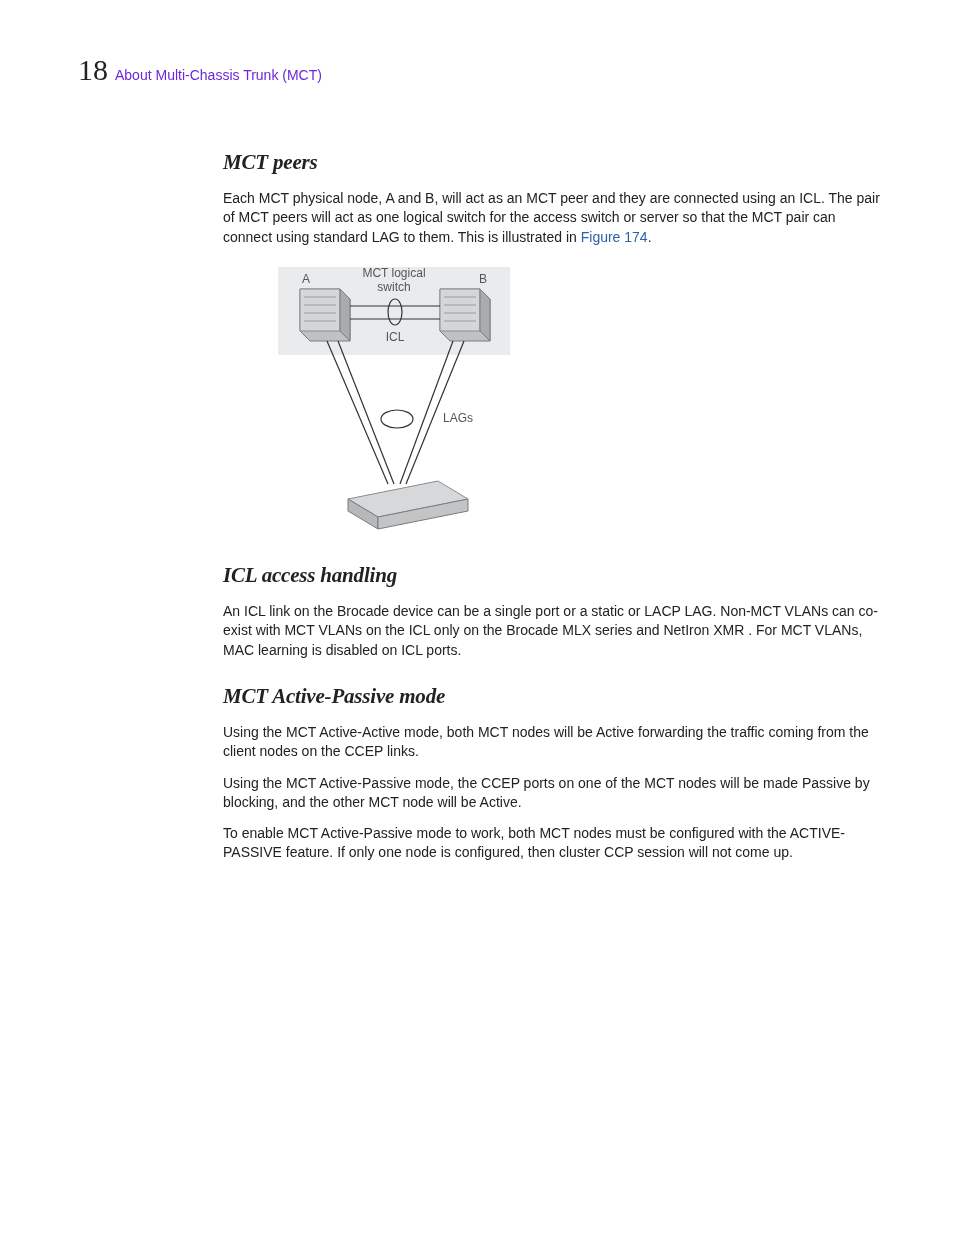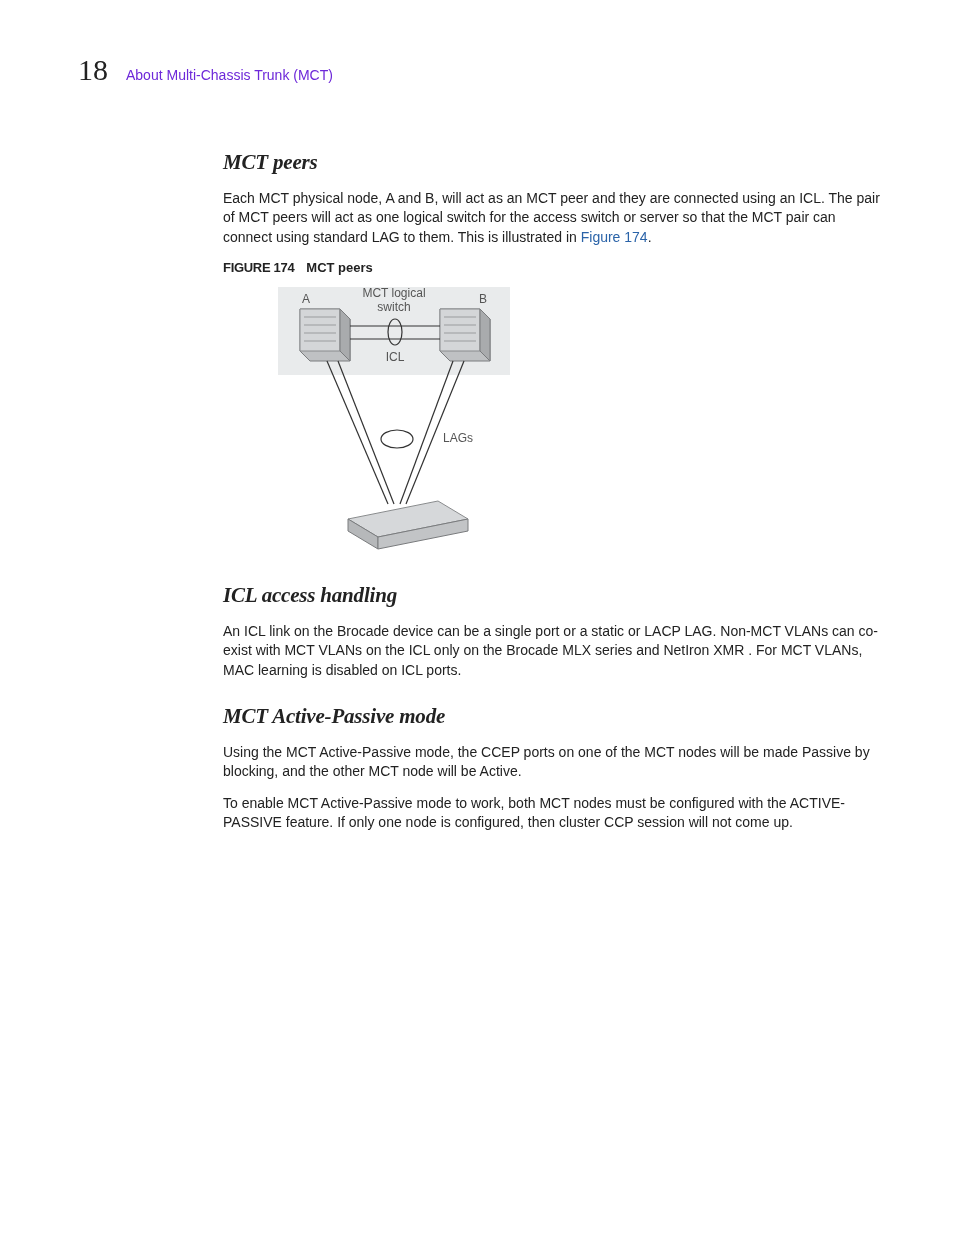--- a/index.html
+++ b/index.html
@@ -10,21 +10,21 @@
     background: #fff;
     width: 954px;
     height: 1235px;
     position: relative;
     box-sizing: border-box;
     padding: 55px 70px 50px 78px;
   }
   .header-row {
     display: flex;
     align-items: baseline;
-    gap: 18px;
+    gap: 7px;
     margin-bottom: 65px;
   }
   .page-number {
     font-size: 30px;
     font-weight: 400;
     font-family: "Times New Roman", Times, serif;
     line-height: 1;
   }
   .chapter-title {
     font-size: 14px;
@@ -83,24 +83,20 @@
   <div class="chapter-title">About Multi-Chassis Trunk (MCT)</div>
 </div>
 
 <div class="content">
 
   <div class="section-block">
     <h2 class="section">MCT peers</h2>
     <p class="body">
       <span>Each MCT physical node, A and B, will act as an MCT peer and they are connected using an ICL. The pair of MCT peers will act as one logical switch for the access switch or server so that the MCT pair can connect using standard LAG to them. This is illustrated in </span><a href="#" class="link-ref">Figure 174</a><span>.</span>
     </p>
-    <div class="figure-caption">
-      <span class="fig-label">FIGURE 174</span>
-      <span class="fig-title">MCT peers</span>
-    </div>
     <div class="figure-wrap">
 
       <svg width="260" height="280" viewBox="0 0 260 280">
 
         <rect x="0" y="8" width="232" height="88" fill="#e9ebec" stroke="none"></rect>
 
         <text x="116" y="18" text-anchor="middle" font-family="Arial" font-size="12" fill="#555">MCT logical</text>
         <text x="116" y="32" text-anchor="middle" font-family="Arial" font-size="12" fill="#555">switch</text>
         <text x="28" y="24" text-anchor="middle" font-family="Arial" font-size="12" fill="#555">A</text>
         <text x="205" y="24" text-anchor="middle" font-family="Arial" font-size="12" fill="#555">B</text>
@@ -148,17 +144,18 @@
     </div>
   </div>
 
   <div class="section-block">
     <h2 class="section">ICL access handling</h2>
     <p class="body">An ICL link on the Brocade device can be a single port or a static or LACP LAG. Non-MCT VLANs can co-exist with MCT VLANs on the ICL only on the Brocade MLX series and NetIron XMR . For MCT VLANs, MAC learning is disabled on ICL ports.</p>
   </div>
 
   <div class="section-block">
     <h2 class="section">MCT Active-Passive mode</h2>
+    <p class="body">Using the MCT Active-Active mode, both MCT nodes will be Active forwarding the traffic coming from the client nodes on the CCEP links.</p>
     <p class="body">Using the MCT Active-Passive mode, the CCEP ports on one of the MCT nodes will be made Passive by blocking, and the other MCT node will be Active.</p>
     <p class="body">To enable MCT Active-Passive mode to work, both MCT nodes must be configured with the ACTIVE-PASSIVE feature. If only one node is configured, then cluster CCP session will not come up.</p>
   </div>
 
 </div>
 
 </body></html>

